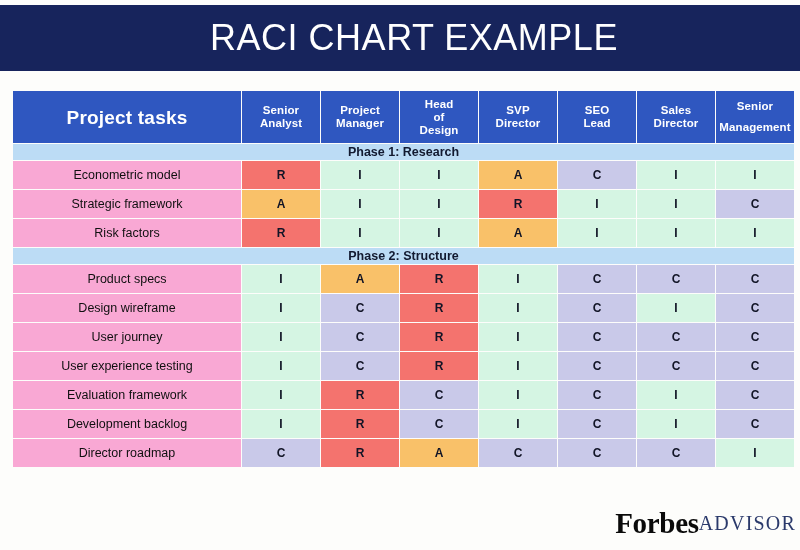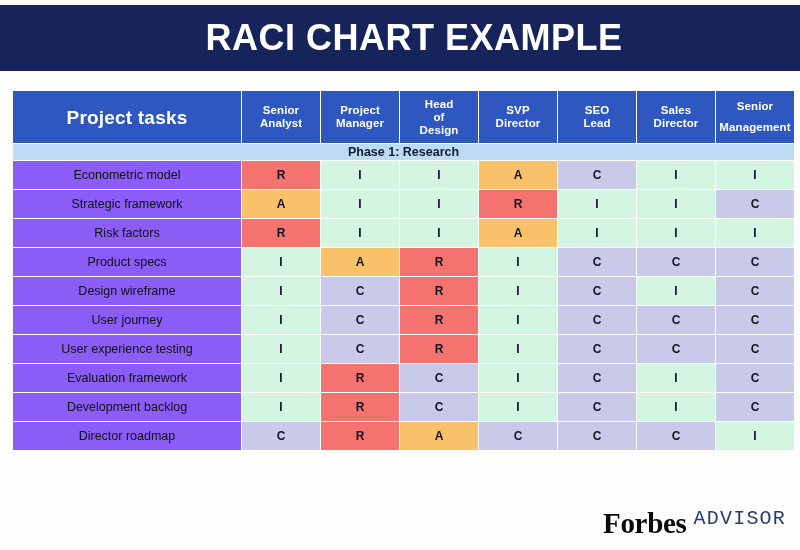--- a/index.html
+++ b/index.html
@@ -28,21 +28,21 @@
     width: 800px;
     height: 66px;
     background: #17245c;
     display: flex;
     align-items: center;
     justify-content: center;
   }
   .title-banner .title-text {
     color: #ffffff;
     font-size: 36px;
-    font-weight: bold;
+    font-weight: normal;
     letter-spacing: 0.5px;
     font-family: "Liberation Sans", sans-serif;
     white-space: nowrap;
     margin-left: 28px;
   }
 
   
   .table-wrap {
     position: absolute;
     left: 12px;
@@ -84,21 +84,21 @@
   tr.phase td {
     background: #bcdcf5;
     color: #121a30;
     font-weight: bold;
     font-size: 12.5px;
     height: 16px;
   }
 
   
   td.task-name {
-    background: #8b5cf6;
+    background: #f9a8d4;
     color: #101010;
     font-size: 12.5px;
     font-weight: normal;
     height: 28px;
     padding-right: 6px;
   }
 
   
   td.val {
     height: 28px;
@@ -107,35 +107,34 @@
     color: #111426;
   }
   td.val.R { background: #f4736e; }
   td.val.A { background: #f9c169; }
   td.val.C { background: #c9c9e9; }
   td.val.I { background: #d5f5e3; }
 
   
   .logo {
     position: absolute;
-    right: 14px;
+    right: 4px;
     bottom: 10px;
     display: flex;
-    align-items: flex-start;
-    gap: 7px;
+    align-items: center;
   }
   .logo .forbes {
     font-family: "Liberation Serif", serif;
     font-weight: bold;
     font-size: 29px;
     color: #0a0a0a;
     letter-spacing: -0.3px;
   }
   .logo .advisor {
-    font-family: Liberation Mono, monospace;
+    font-family: Liberation Serif, serif;
     font-size: 20px;
     color: #2b3a6b;
     letter-spacing: 1.2px;
   }
 </style>
 </head>
 <body>
 
 <div class="page">
 
@@ -216,20 +215,23 @@
           <tr>
             <td class="task-name">Risk factors</td>
             <td class="val R">R</td>
             <td class="val I">I</td>
             <td class="val I">I</td>
             <td class="val A">A</td>
             <td class="val I">I</td>
             <td class="val I">I</td>
             <td class="val I">I</td>
           </tr>
+          <tr class="phase">
+            <td colspan="8">Phase 2: Structure</td>
+          </tr>
           <tr>
             <td class="task-name">Product specs</td>
             <td class="val I">I</td>
             <td class="val A">A</td>
             <td class="val R">R</td>
             <td class="val I">I</td>
             <td class="val C">C</td>
             <td class="val C">C</td>
             <td class="val C">C</td>
           </tr>

